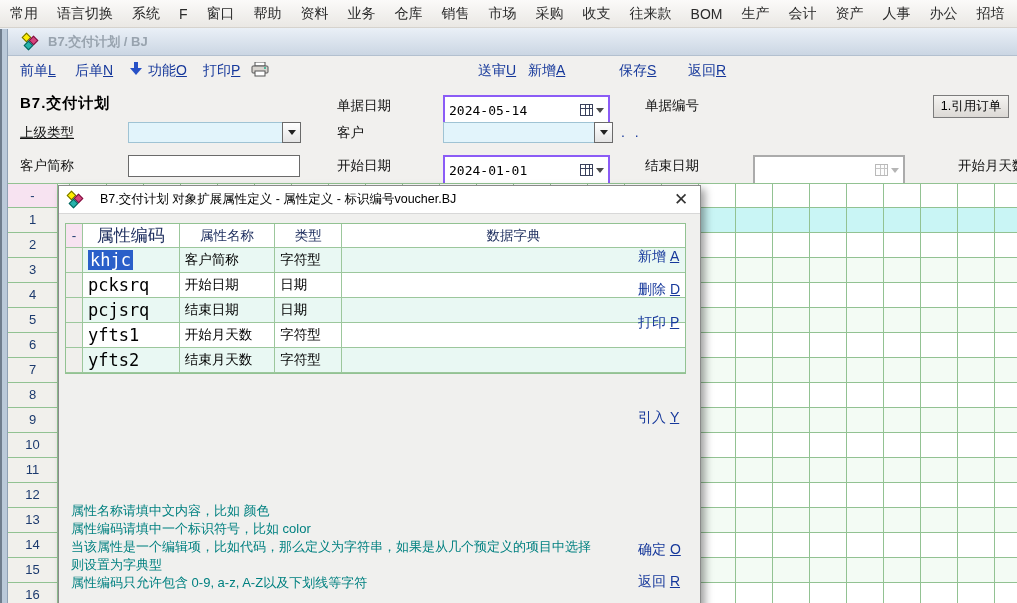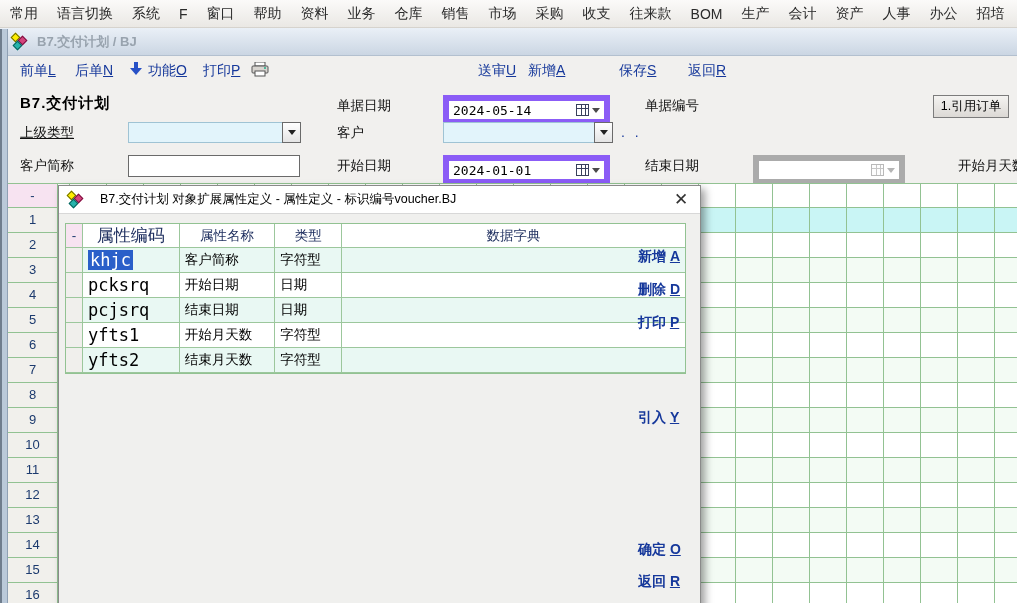--- a/index.html
+++ b/index.html
@@ -9,21 +9,21 @@
 
   
   .menubar { position:absolute; left:0; top:0; width:1017px; height:28px;
     background:linear-gradient(#fbfaf9,#eae8e4); border-bottom:1px solid #d6d3cd;
     display:flex; align-items:center; gap:19px; padding-left:10px; white-space:nowrap; overflow:hidden;}
   .menu-item { font-size:14px; color:#2b2b2b; cursor:default; }
 
   
   .tabbar { position:absolute; left:0; top:28px; width:1017px; height:28px;
     background:linear-gradient(#eaf0f7,#cbd6e3); border-bottom:1px solid #b3c0cf;
-    display:flex; align-items:center; padding-left:11px; }
+    display:flex; align-items:center; padding-left:22px; }
   .tab-title { font-size:13px; color:#98a3ae; margin-left:8px; font-weight:bold; }
 
   
   .diamonds { position:relative; width:18px; height:17px; display:inline-block; flex:0 0 auto; }
   .diamonds i { position:absolute; width:7px; height:7px; transform:rotate(45deg); display:block; }
   .diamonds .d1 { left:1px; top:1px;  background:#ffee00; border:1px solid #6b6b00; }
   .diamonds .d2 { left:8px; top:4px;  background:#d5447c; border:1px solid #7a1040; }
   .diamonds .d3 { left:3px; top:9px;  background:#27b3ab; border:1px solid #0a5f5a; }
 
   
@@ -34,21 +34,21 @@
   .tb-link { position:absolute; top:62px; font-size:14px; color:#16389b; white-space:nowrap; cursor:pointer; }
   .key { text-decoration:underline; }
   .tb-icon { position:absolute; top:60px; }
 
   
   .form-title { position:absolute; left:20px; top:94px; font-size:15px; font-weight:bold; color:#000; letter-spacing:1px;}
   .flabel { position:absolute; font-size:13.5px; color:#111; height:22px; line-height:22px; white-space:nowrap;}
   .flabel.u { text-decoration:underline; }
   .mono { font-family:"DejaVu Sans Mono","Liberation Mono",monospace; }
 
-  .datefield { position:absolute; height:30px; background:#fff; border:6px solid #8b5cf6;
+  .datefield { position:absolute; height:30px; background:#fff; border:2px solid #8b5cf6;
     display:flex; align-items:center; }
   .datefield .val { flex:1; font-size:13px; padding-left:4px; color:#000; }
   .cal-box { display:flex; align-items:center; gap:3px; padding-right:4px; }
   .cal-ico { width:13px; height:12px; border:1px solid #39415c; position:relative; background:
      linear-gradient(#39415c 0 0) 0 3px/100% 1px no-repeat,
      linear-gradient(#39415c 0 0) 4px 0/1px 100% no-repeat,
      linear-gradient(#39415c 0 0) 8px 0/1px 100% no-repeat, #fff; }
   .dd-arrow { width:0; height:0; border-left:4px solid transparent; border-right:4px solid transparent; border-top:5px solid #4a4a4a; }
   .datefield.disabled { border-color:#ababab; }
   .datefield.disabled .cal-ico { border-color:#b9b9b9; background:
@@ -101,21 +101,21 @@
   .pcell.code { width:97px; font-family:"DejaVu Sans Mono","Liberation Mono",monospace; font-size:17px;}
   .pcell.name { width:96px; }
   .pcell.type { width:67px; }
   .pcell.dict { width:344px; border-right:none; justify-content:center;}
   .prow.hdr .pcell { color:#203060; justify-content:center; padding:0;}
   .prow.hdr .pcell.ind { background:#f7e3f1; color:#1c3a6e; }
   .prow.alt .pcell { background:#e9f8f3; }
   .prow.alt .pcell.ind { background:#f0efec; }
   .selcell { background:#2a5fc9; color:#fff; padding:0 2px; }
 
-  .dlg-btn { position:absolute; left:579px; font-size:14px; color:#16389b; white-space:nowrap; cursor:pointer;font-weight:bold;}
+  .dlg-btn { position:absolute; left:579px; font-size:14px; color:#16389b; white-space:nowrap; cursor:pointer;}
   .dlg-hints { position:absolute; left:12px; top:316px; font-size:13px; color:#008080; line-height:18px; white-space:nowrap;}
 
   
   .arrow-down { display:block; }
 </style>
 </head>
 <body>
 
 <div id="screen">
 
@@ -341,15 +341,22 @@
         </div>
     </div>
 
     <span class="dlg-btn" style="top:62px"><span>新增</span> <span class="key">A</span></span>
     <span class="dlg-btn" style="top:95px"><span>删除</span> <span class="key">D</span></span>
     <span class="dlg-btn" style="top:128px"><span>打印</span> <span class="key">P</span></span>
     <span class="dlg-btn" style="top:223px"><span>引入</span> <span class="key">Y</span></span>
     <span class="dlg-btn" style="top:355px"><span>确定</span> <span class="key">O</span></span>
     <span class="dlg-btn" style="top:387px"><span>返回</span> <span class="key">R</span></span>
 
+    <div class="dlg-hints" id="dlg-hints">
+        <div>属性名称请填中文内容，比如 颜色</div>
+        <div>属性编码请填中一个标识符号，比如 color</div>
+        <div>当该属性是一个编辑项，比如代码，那么定义为字符串，如果是从几个预定义的项目中选择</div>
+        <div>则设置为字典型</div>
+        <div>属性编码只允许包含 0-9, a-z, A-Z以及下划线等字符</div>
+      </div>
   </div>
 
 </div>
 
 </body></html>

